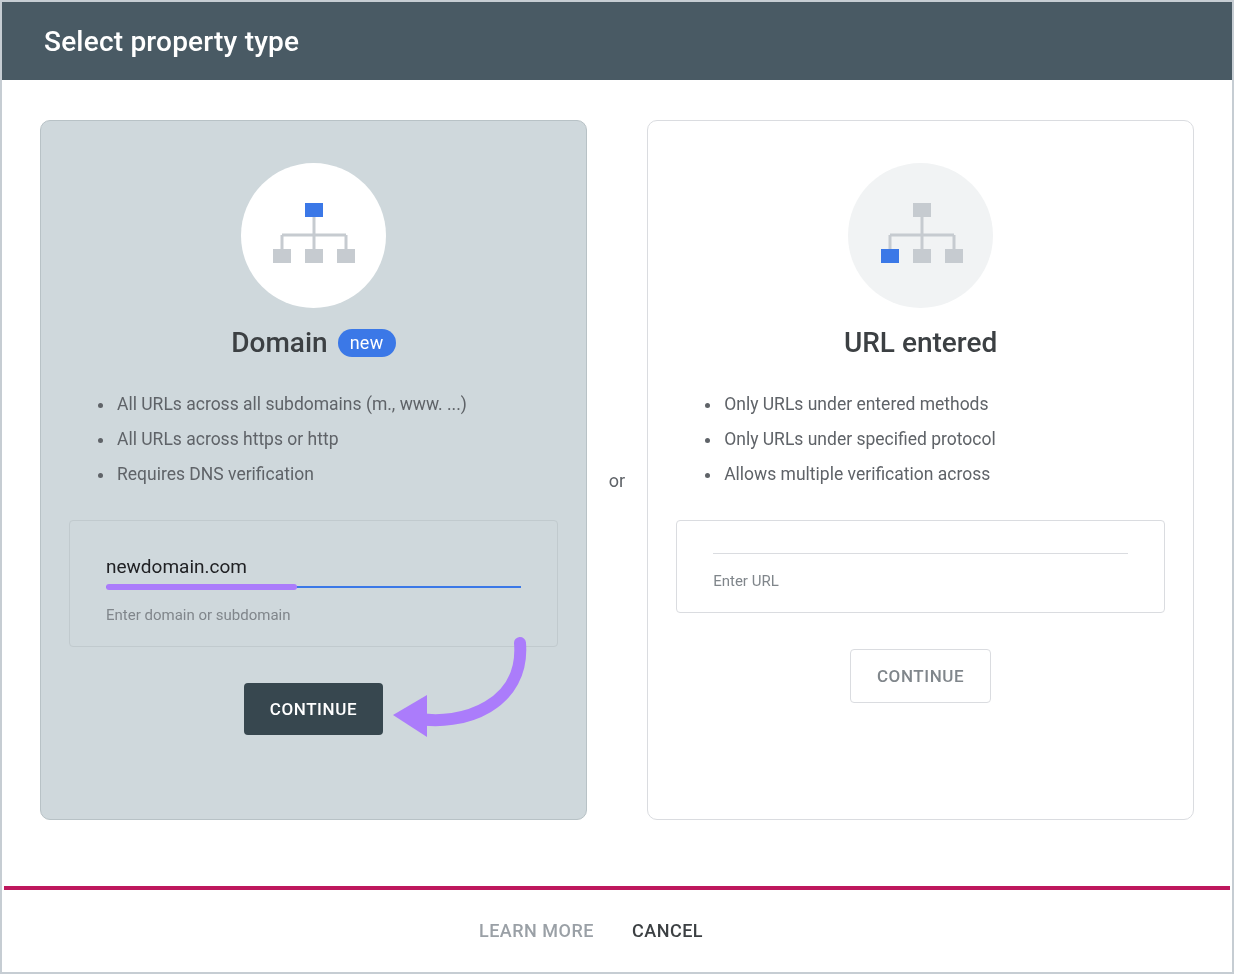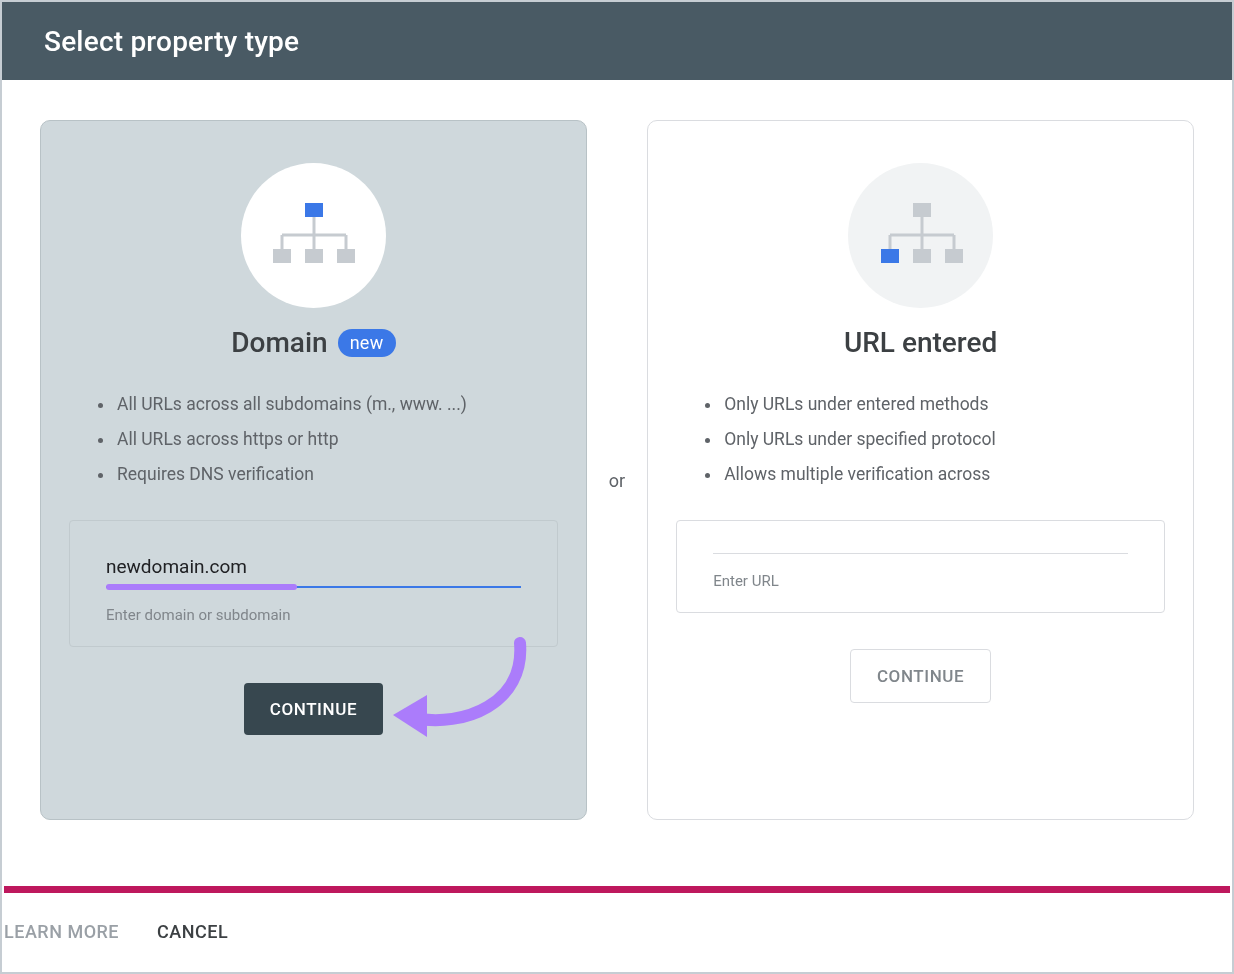--- a/index.html
+++ b/index.html
@@ -24,21 +24,21 @@
   .tf::placeholder{color:#9aa0a6}
   .uline{height:2px;background:#3b78e7;width:100%;position:relative}
   .uline .hl{position:absolute;left:0;top:-2px;height:6px;width:46%;background:#ab7cfb;border-radius:3px}
   .uline.gray{background:#dadce0;height:1px}
   .helper{color:#80868b;font-size:15px;margin-top:18px}
   .btnrow{position:relative;display:flex;justify-content:center;width:100%}
   .btn{font-size:17px;font-weight:500;letter-spacing:.6px;border-radius:4px;padding:16px 26px;cursor:pointer;border:none;font-family:inherit}
   .btn.dark{background:#37474f;color:#fff}
   .btn.light{background:#fff;color:#80868b;border:1px solid #dadce0}
   .arrow{position:absolute;left:calc(50% + 72px);top:-50px;pointer-events:none}
-  .footer{position:absolute;left:2px;right:2px;bottom:2px;height:84px;border-top:7px solid #be185d;display:flex;align-items:center;justify-content:flex-start;gap:38px;padding-right:52px}
+  .footer{position:absolute;left:2px;right:2px;bottom:2px;height:84px;border-top:4px solid #be185d;display:flex;align-items:center;justify-content:center;gap:38px;padding-right:52px}
   .footer .link{color:#9aa0a6;font-size:18px;font-weight:500;letter-spacing:.5px;cursor:pointer}
   .footer .cancel{color:#3c4043}
 </style>
 </head>
 <body>
 
 <div class="frame">
 
   <div class="header">
     <h1>Select property type</h1>

